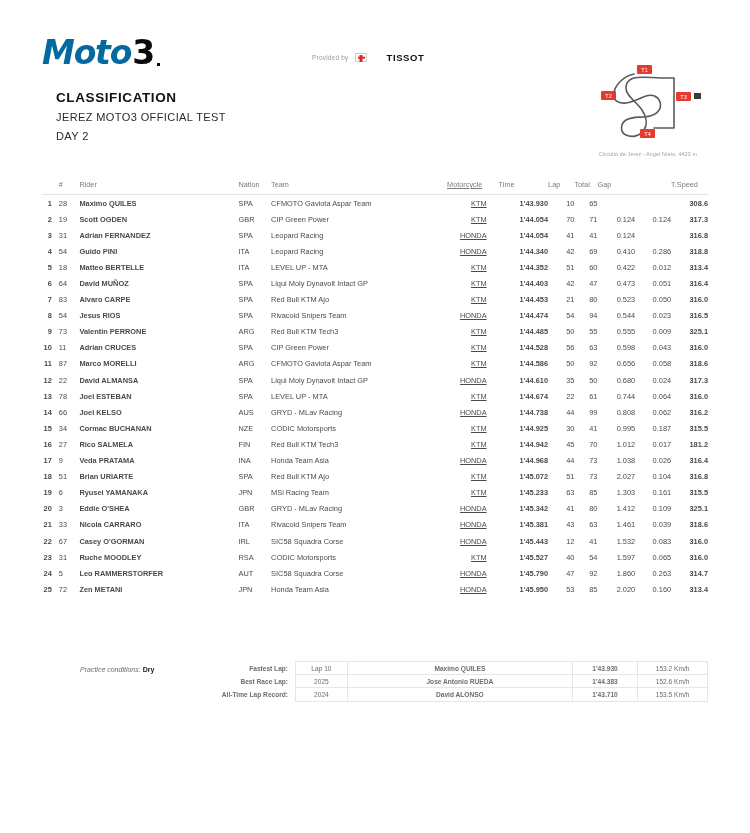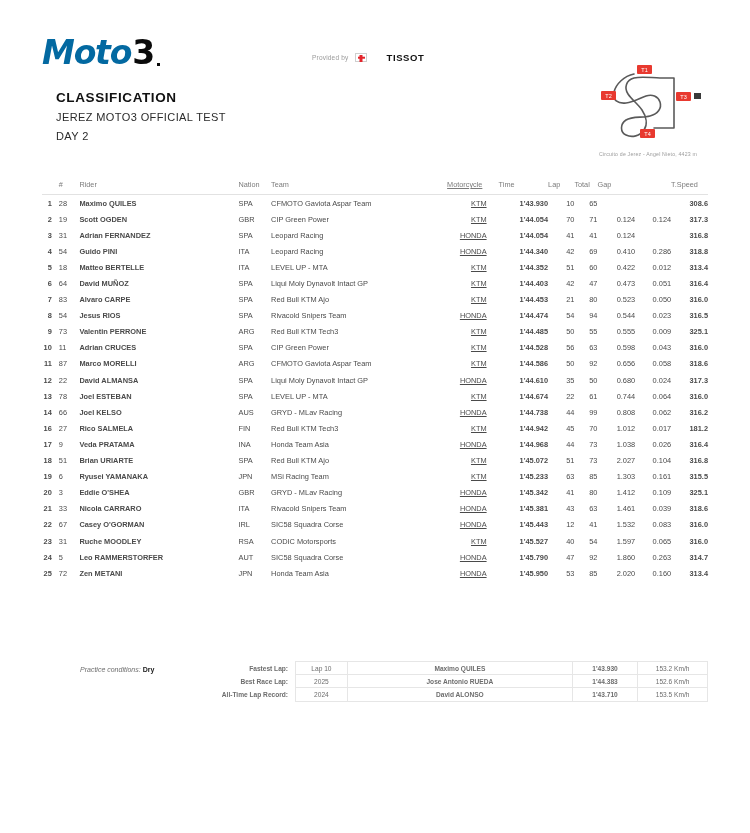--- a/index.html
+++ b/index.html
@@ -406,20 +406,34 @@
             <td class="c-team">GRYD - MLav Racing</td>
             <td class="c-moto">HONDA</td>
             <td class="c-time">1'44.738</td>
             <td class="c-lap">44</td>
             <td class="c-tot">99</td>
             <td class="c-gap">0.808</td>
             <td class="c-int">0.062</td>
             <td class="c-spd">316.2</td>
           </tr>
           <tr>
+            <td class="c-pos">15</td>
+            <td class="c-num">34</td>
+            <td class="c-rider">Cormac BUCHANAN</td>
+            <td class="c-nat">NZE</td>
+            <td class="c-team">CODIC Motorsports</td>
+            <td class="c-moto">KTM</td>
+            <td class="c-time">1'44.925</td>
+            <td class="c-lap">30</td>
+            <td class="c-tot">41</td>
+            <td class="c-gap">0.995</td>
+            <td class="c-int">0.187</td>
+            <td class="c-spd">315.5</td>
+          </tr>
+          <tr>
             <td class="c-pos">16</td>
             <td class="c-num">27</td>
             <td class="c-rider">Rico SALMELA</td>
             <td class="c-nat">FIN</td>
             <td class="c-team">Red Bull KTM Tech3</td>
             <td class="c-moto">KTM</td>
             <td class="c-time">1'44.942</td>
             <td class="c-lap">45</td>
             <td class="c-tot">70</td>
             <td class="c-gap">1.012</td>

